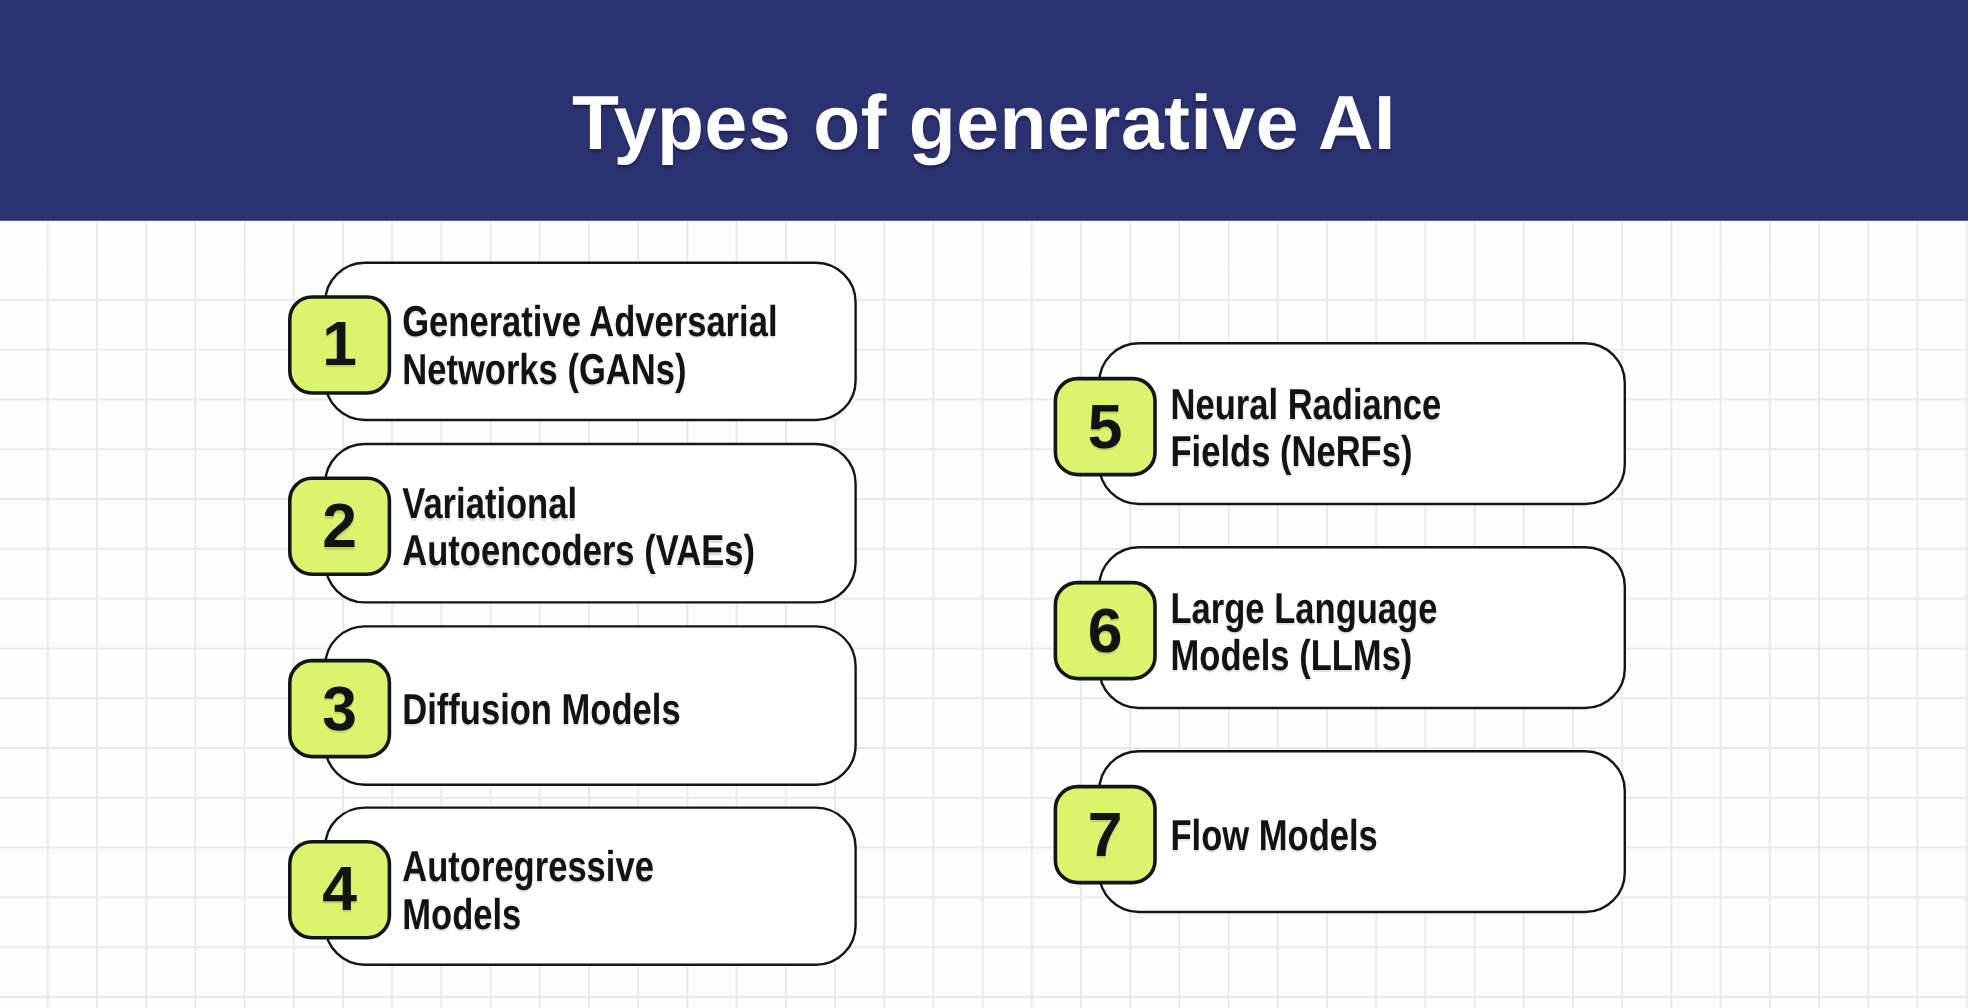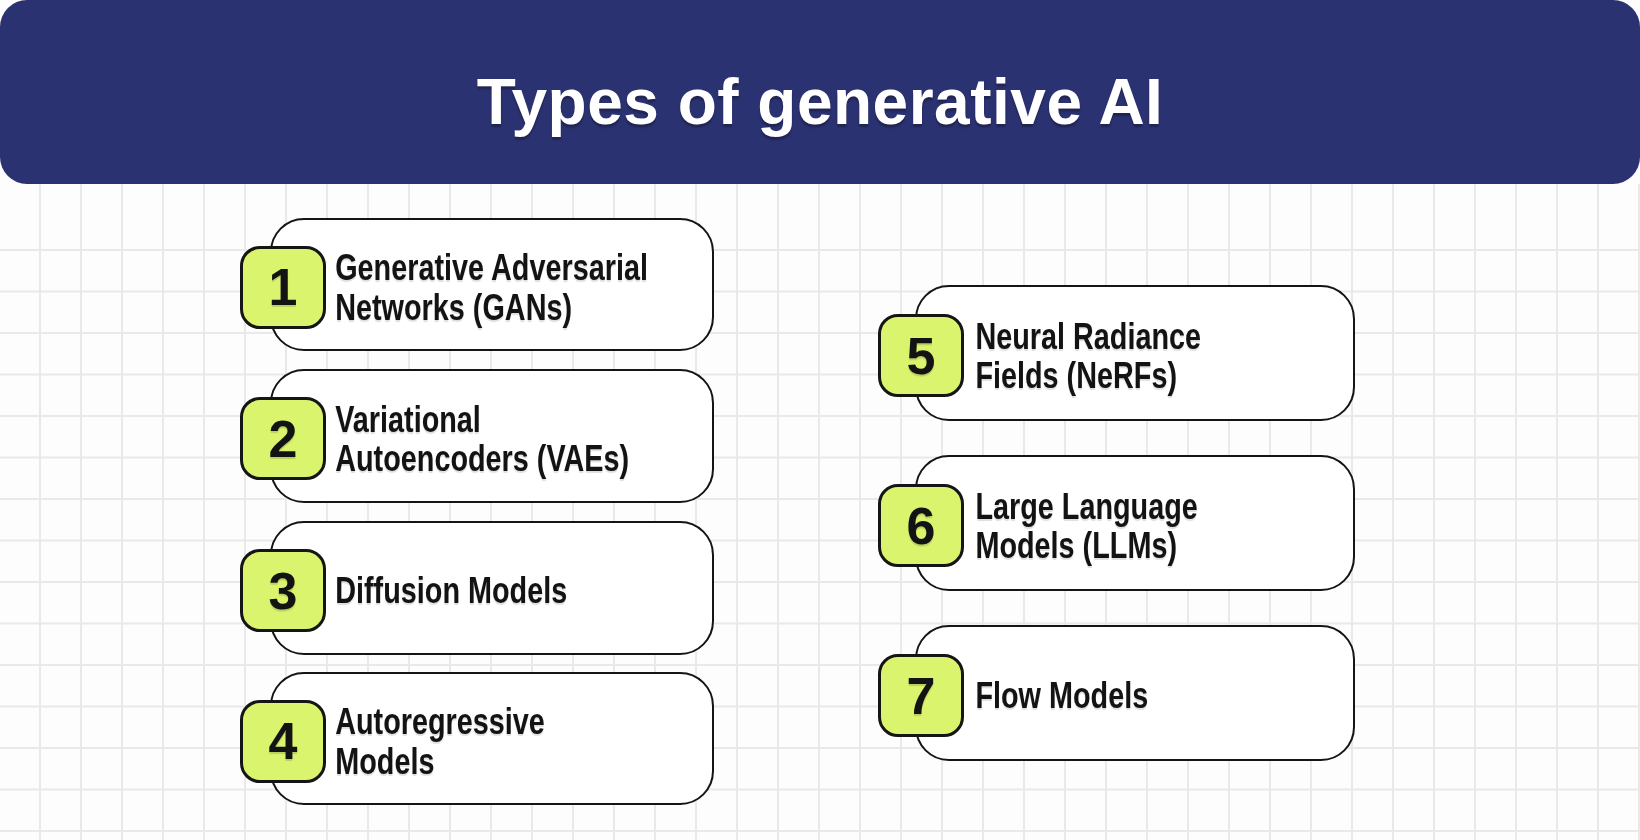--- a/index.html
+++ b/index.html
@@ -23,21 +23,21 @@
       linear-gradient(to bottom, #E9E9E9 1.5px, transparent 1.5px),
       linear-gradient(to right, #E9E9E9 1.5px, transparent 1.5px);
     background-size: 100% 41.5px, 41px 100%;
     background-position: 0 23px, 39px 0;
   }
 
   .banner {
     position: absolute; left: 0; top: 0; width: 1640px; height: 184px;
     background: #2B3271;
     display: flex; align-items: center; justify-content: center;
-    box-sizing: border-box; padding-top: 20px; border-radius: 27px;
+    box-sizing: border-box; padding-top: 20px;
   }
   .banner h1 {
     margin: 0;
     color: #FFFFFF;
     font-size: 64px; font-weight: 700; letter-spacing: 0.5px;
     text-shadow: 0 3px 2px rgba(0,0,0,0.28);
   }
 
   .card {
     position: absolute;

